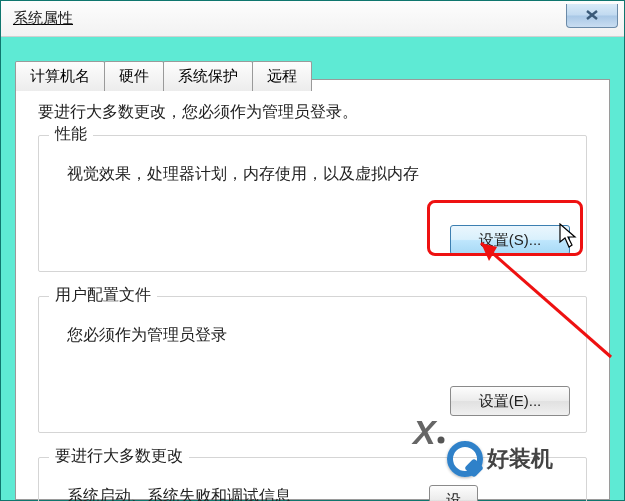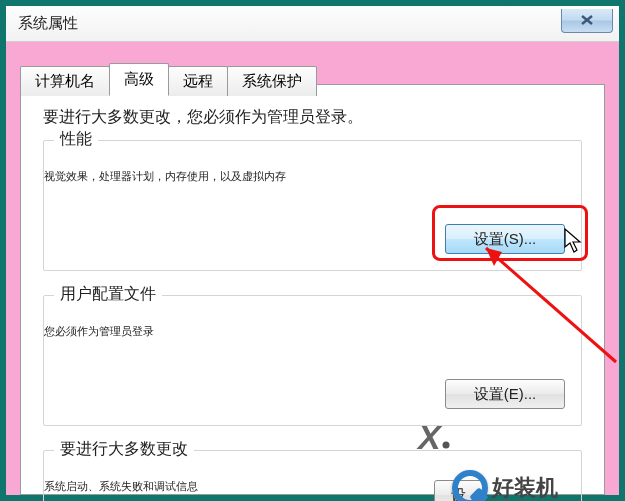--- a/index.html
+++ b/index.html
@@ -1,41 +1,41 @@
 <!DOCTYPE html>
 <html><head>
 <meta charset="utf-8">
 <style>
   * { box-sizing: border-box; font-family: "Microsoft YaHei", "SimSun", sans-serif; }
   body { margin: 0; width: 625px; height: 501px; background: #fff; overflow: hidden; position: relative; }
 
-  .window { width: 625px; height: 501px; position: relative; border: 6px solid #0f766e; background: #f9a8d4; }
+  .window { width: 625px; height: 501px; position: relative; border: 1px solid #0f766e; background: #5eead4; text-decoration: underline; }
 
   
   .titlebar { height: 36px; background: linear-gradient(#fdfdfd,#f2f2f2); border-bottom: 1px solid #d0d0d0; display: flex; align-items: center; justify-content: space-between; padding: 0 0 0 12px; }
   .titlebar .title { font-size: 15px; color: #222; }
   .titlebar .close { width: 52px; height: 24px; margin-right: 6px; margin-top: -6px; border: 1px solid #6a8aa8; border-top: none; border-radius: 0 0 4px 4px; background: linear-gradient(#d9eaf7,#c1daf0 48%,#a9c8e6 52%,#c9ddf1); display:flex; align-items:center; justify-content:center; color:#3a5a78; font-size:15px; font-weight:bold; cursor:pointer; }
 
   
   .client { position:absolute; top:36px; left:0; right:0; bottom:0; padding:12px 14px 0 14px; }
 
   
   .tabstrip { position:absolute; top:24px; left:14px; display:flex; gap:0; z-index:2; }
   .tab { height:30px; padding:0 14px; border:1px solid #9a9a9a; border-bottom:none; background:linear-gradient(#fdfdfd,#ececec); font-size:15px; display:flex; align-items:center; border-radius:2px 2px 0 0; cursor:pointer; position:relative; margin-right:-1px; }
   .tab.active { background:#fff; border-bottom:1px solid #fff; height:33px; margin-top:-3px; z-index:3; font-weight:normal; }
 
   
   .tabpage { position:absolute; top:42px; left:14px; right:14px; bottom:0; border:1px solid #9a9a9a; background:#fff; padding:22px 22px 0 22px; }
 
   .notice { font-size:16px; color:#222; margin-bottom:12px; }
 
   
-  .groupbox { border:1px solid #d5d5d5; border-radius:2px; position:relative; padding:28px 16px 16px 0; margin-bottom:24px; }
+  .groupbox { border:1px solid #d5d5d5; border-radius:2px; position:relative; padding:28px 16px 16px 28px; margin-bottom:24px; }
   .groupbox .legend { position:absolute; top:-12px; left:10px; background:#fff; padding:0 6px; font-size:16px; color:#222; }
-  .groupbox .desc { font-size:11px; color:#222; }
+  .groupbox .desc { font-size:16px; color:#222; }
   .groupbox .btnrow { display:flex; justify-content:flex-end; margin-top:40px; }
   .groupbox.short .btnrow { }
 
   .w7btn { min-width:120px; height:30px; padding:0 16px; border:1px solid #8a8a8a; border-radius:3px; background:linear-gradient(#fdfdfd,#ececec 48%,#e1e1e1 52%,#f0f0f0); font-size:15px; color:#222; display:inline-flex; align-items:center; justify-content:center; cursor:pointer; }
   .w7btn.highlight { border-color:#3c7fb1; background:linear-gradient(#eaf6fd,#d9f0fc 48%,#bee6fd 52%,#a7d9f5); }
 
   
   .red-frame { position:absolute; border:3px solid #e11; border-radius:8px; pointer-events:none; z-index:20; }
   .red-arrow { position:absolute; z-index:20; pointer-events:none; }
 
@@ -62,23 +62,23 @@
       <svg width="14" height="12" viewBox="0 0 14 12">
         <line x1="2" y1="2" x2="12" y2="10" stroke="#3a5a78" stroke-width="2.4"></line>
         <line x1="12" y1="2" x2="2" y2="10" stroke="#3a5a78" stroke-width="2.4"></line>
       </svg>
     </div>
   </div>
 
   <div class="client">
     <div class="tabstrip">
       <div class="tab">计算机名</div>
-      <div class="tab active">高级</div>
+      <div class="tab">硬件</div>
+      <div class="tab">系统保护</div>
       <div class="tab">远程</div>
-      <div class="tab">系统保护</div>
     </div>
 
     <div class="tabpage">
       <div class="notice">要进行大多数更改，您必须作为管理员登录。</div>
 
       <div class="groupbox">
         <div class="legend">性能</div>
         <div class="desc">视觉效果，处理器计划，内存使用，以及虚拟内存</div>
         <div class="btnrow">
           <div class="w7btn highlight">设置(S)...</div>
@@ -115,18 +115,18 @@
     <path d="M1 1 L1 19 L6 15 L10 24 L13 22 L9 14 L16 14 Z" fill="#fff" stroke="#000" stroke-width="1.2"></path>
   </svg>
 
   <div class="wm" style="top:412px; left:412px;">
     <span class="x">X</span>
     <svg width="18" height="30" style="margin-left:-2px;">
         <circle cx="9" cy="22" r="3.5" fill="#555"></circle>
       </svg>
   </div>
 
-  <div class="wm2" style="top:464px; left:446px;justify-content:flex-end;">
+  <div class="wm2" style="top:440px; left:446px;justify-content:flex-end;">
     <div class="ring"></div>
     <span class="txt">好装机</span>
   </div>
 
 </div>
 
 </body></html>

